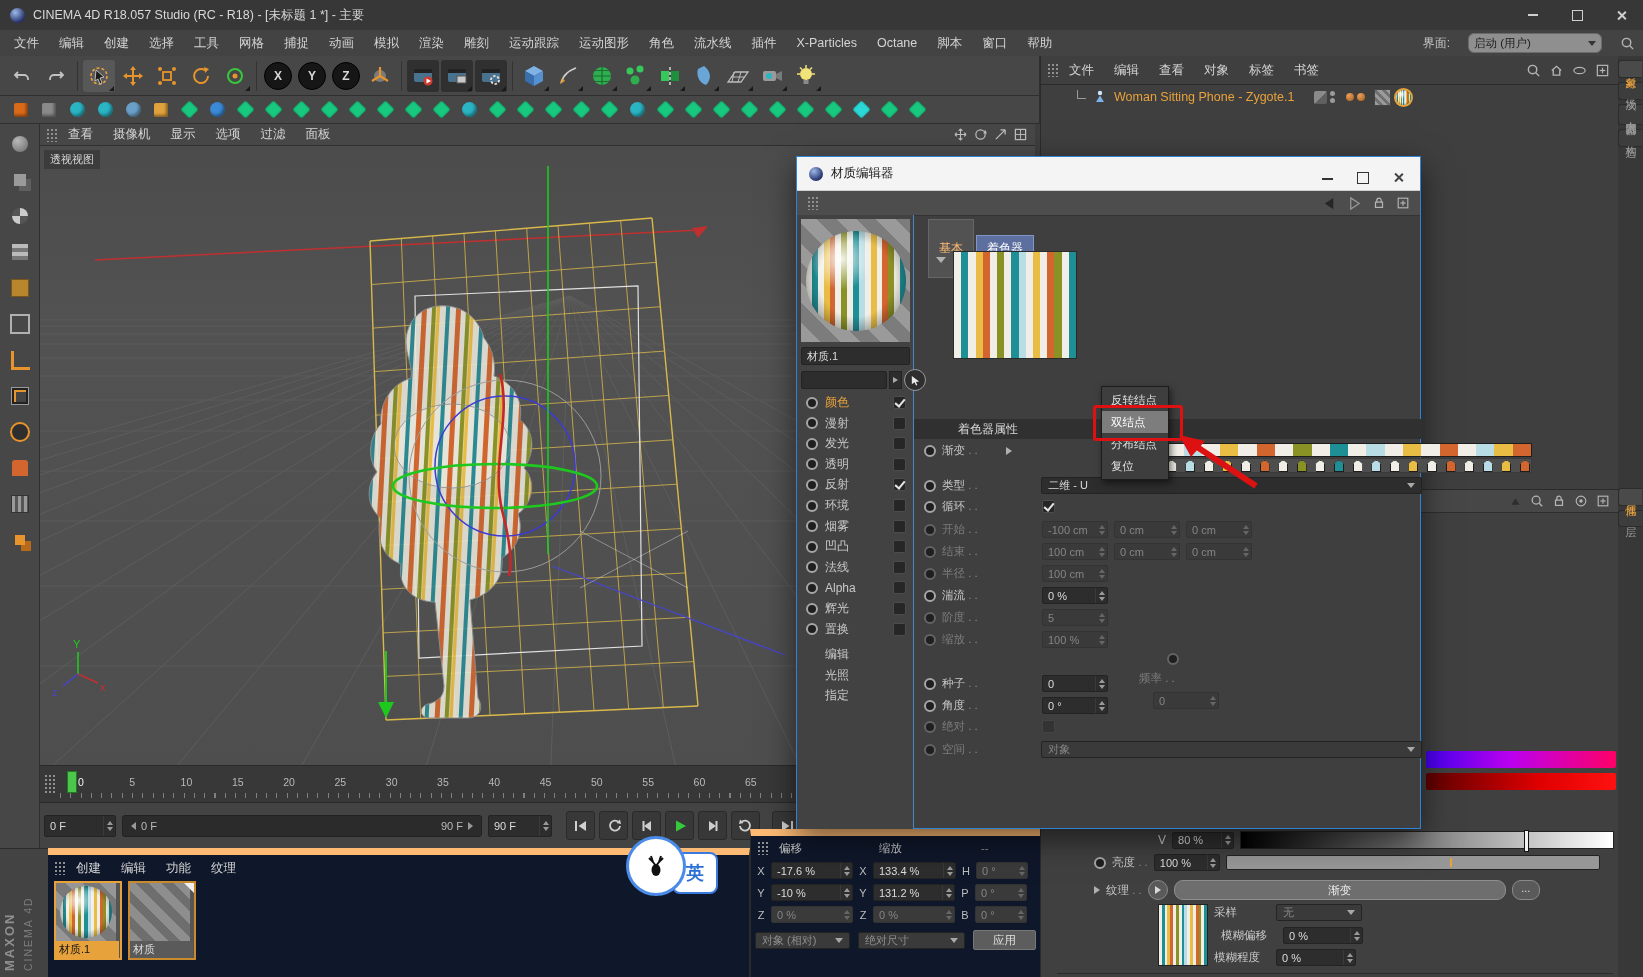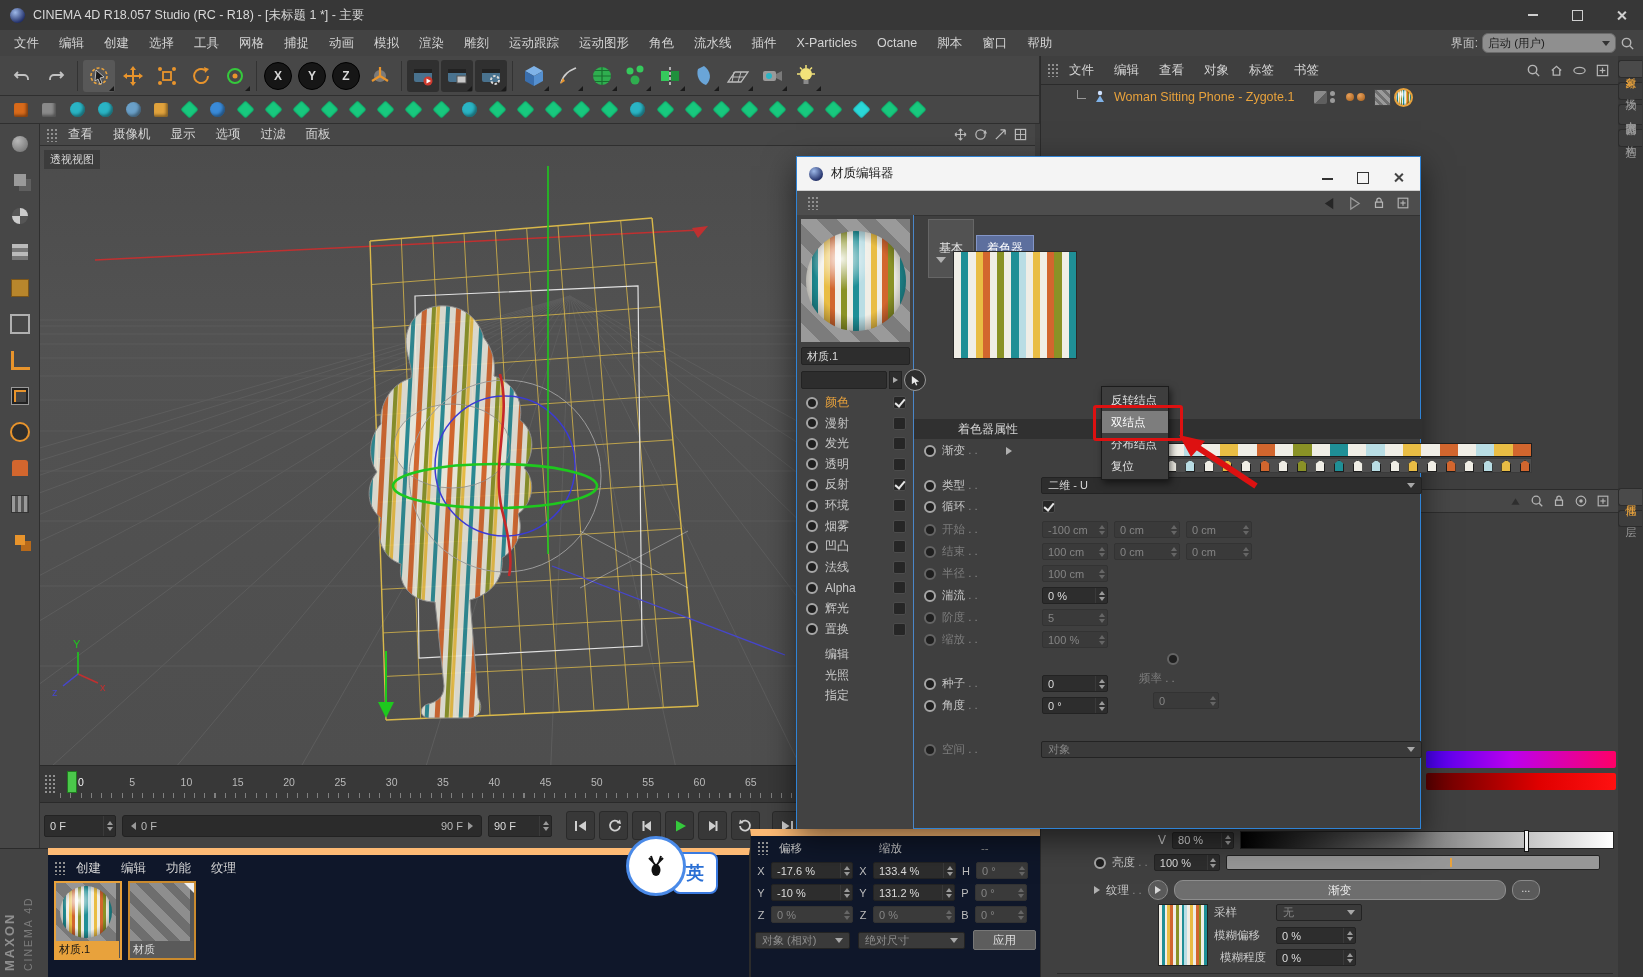--- a/index.html
+++ b/index.html
@@ -107,21 +107,21 @@
         <div class="menu-item">运动图形</div>
         <div class="menu-item">角色</div>
         <div class="menu-item">流水线</div>
         <div class="menu-item">插件</div>
         <div class="menu-item">X-Particles</div>
         <div class="menu-item">Octane</div>
         <div class="menu-item">脚本</div>
         <div class="menu-item">窗口</div>
         <div class="menu-item">帮助</div>
       </div>
-    <div class="row" style="margin-left:auto;padding-right:8px;gap:4px;text-align:right;">
+    <div class="row" style="margin-left:auto;padding-right:8px;gap:18px;text-align:right;">
       <span style="color:#c4c4c4;font-size:12px;">界面:</span>
       <div class="row" style="width:122px;height:18px;background:#8f8f8f;border:1px solid #6a6a6a;border-radius:6px;padding:0 5px;">
         <span style="color:#1c1c1c;font-size:11.5px;">启动 (用户)</span>
         <span style="margin-left:auto;width:0;height:0;border-left:4px solid transparent;border-right:4px solid transparent;border-top:5px solid #333;"></span>
       </div>
       <svg width="15" height="15" viewBox="0 0 16 16">
           <circle cx="7" cy="7" r="4.5" fill="none" stroke="#b5b5b5" stroke-width="1.5"></circle>
           <line x1="10.5" y1="10.5" x2="14" y2="14" stroke="#b5b5b5" stroke-width="1.5"></line>
         </svg>
     </div>
@@ -908,31 +908,31 @@
     </div>
 
     <div class="abs stripefill" style="left: 117px; top: 414px; width: 48px; height: 60px; border: 1px solid rgb(34, 34, 34); background-image: linear-gradient(90deg, rgb(240, 238, 230) 0%, rgb(240, 238, 230) 5.88%, rgb(31, 143, 150) 5.88%, rgb(31, 143, 150) 11.76%, rgb(240, 238, 230) 11.76%, rgb(240, 238, 230) 17.65%, rgb(233, 189, 68) 17.65%, rgb(233, 189, 68) 23.53%, rgb(210, 102, 46) 23.53%, rgb(210, 102, 46) 29.41%, rgb(240, 238, 230) 29.41%, rgb(240, 238, 230) 35.29%, rgb(138, 146, 38) 35.29%, rgb(138, 146, 38) 41.18%, rgb(240, 238, 230) 41.18%, rgb(240, 238, 230) 47.06%, rgb(31, 143, 150) 47.06%, rgb(31, 143, 150) 52.94%, rgb(185, 221, 228) 52.94%, rgb(185, 221, 228) 58.82%, rgb(240, 238, 230) 58.82%, rgb(240, 238, 230) 64.71%, rgb(233, 189, 68) 64.71%, rgb(233, 189, 68) 70.59%, rgb(240, 238, 230) 70.59%, rgb(240, 238, 230) 76.47%, rgb(210, 102, 46) 76.47%, rgb(210, 102, 46) 82.35%, rgb(138, 146, 38) 82.35%, rgb(138, 146, 38) 88.24%, rgb(240, 238, 230) 88.24%, rgb(240, 238, 230) 94.12%, rgb(31, 143, 150) 94.12%, rgb(31, 143, 150) 100%);"></div>
     <div class="abs row" style="left:173px;top:414px;gap:10px;">
       <span style="font-size:11.5px;color:#c8c8c8;width:52px;">采样</span>
       <div class="ddn dis" style="width:86px;">
           <span>无</span>
           <span class="car"></span>
         </div>
     </div>
-    <div class="abs row" style="left:173px;top:437px;gap:10px;">
+    <div class="abs row" style="left:180px;top:437px;gap:10px;">
       <span style="font-size:11.5px;color:#c8c8c8;width:52px;">模糊偏移</span>
       <div class="fld" style="width:80px;">
           <span>0 %</span>
           <span class="sp">
             <i class="u"></i>
             <i class="d"></i>
           </span>
         </div>
     </div>
-    <div class="abs row" style="left:173px;top:459px;gap:10px;text-align:right;">
+    <div class="abs row" style="left:173px;top:459px;gap:10px;">
       <span style="font-size:11.5px;color:#c8c8c8;width:52px;">模糊程度</span>
       <div class="fld" style="width:80px;">
           <span>0 %</span>
           <span class="sp">
             <i class="u"></i>
             <i class="d"></i>
           </span>
         </div>
     </div>
     <div class="abs" style="left:16px;top:483px;width:556px;height:1px;background:#2c2c2c;"></div>
@@ -1065,21 +1065,21 @@
           </div>
           <div class="ch-extra" style="top: 253.2px;">编辑</div>
           <div class="ch-extra" style="top: 273.8px;">光照</div>
           <div class="ch-extra" style="top: 294.4px;">指定</div>
         </div>
     </div>
 
     <div class="abs" style="left:117px;top:58px;width:508px;height:614px;">
 
       <div class="row" style="position:absolute;left:14px;top:4px;gap:2px;">
-        <div style="padding:20px 10px;background:#525252;border:1px solid #666;color:#e5e5e5;font-size:12px;">基本</div>
+        <div style="padding:20px 10px;background:#525252;border:1px solid #666;color:#fdba74;font-size:12px;">基本</div>
         <div style="padding:4px 10px;background:#5d6f9e;border:1px solid #8496c8;color:#fff;font-size:12px;">着色器</div>
       </div>
 
       <span style="position:absolute;left:22px;top:42px;width:0;height:0;border-left:5px solid transparent;border-right:5px solid transparent;border-top:6px solid #b0b0b0;"></span>
       <div class="stripefill" style="position: absolute; left: 39px; top: 36px; width: 122px; height: 106px; border: 1px solid rgb(42, 42, 42); background-image: linear-gradient(90deg, rgb(240, 238, 230) 0%, rgb(240, 238, 230) 5.88%, rgb(31, 143, 150) 5.88%, rgb(31, 143, 150) 11.76%, rgb(240, 238, 230) 11.76%, rgb(240, 238, 230) 17.65%, rgb(233, 189, 68) 17.65%, rgb(233, 189, 68) 23.53%, rgb(210, 102, 46) 23.53%, rgb(210, 102, 46) 29.41%, rgb(240, 238, 230) 29.41%, rgb(240, 238, 230) 35.29%, rgb(138, 146, 38) 35.29%, rgb(138, 146, 38) 41.18%, rgb(240, 238, 230) 41.18%, rgb(240, 238, 230) 47.06%, rgb(31, 143, 150) 47.06%, rgb(31, 143, 150) 52.94%, rgb(185, 221, 228) 52.94%, rgb(185, 221, 228) 58.82%, rgb(240, 238, 230) 58.82%, rgb(240, 238, 230) 64.71%, rgb(233, 189, 68) 64.71%, rgb(233, 189, 68) 70.59%, rgb(240, 238, 230) 70.59%, rgb(240, 238, 230) 76.47%, rgb(210, 102, 46) 76.47%, rgb(210, 102, 46) 82.35%, rgb(138, 146, 38) 82.35%, rgb(138, 146, 38) 88.24%, rgb(240, 238, 230) 88.24%, rgb(240, 238, 230) 94.12%, rgb(31, 143, 150) 94.12%, rgb(31, 143, 150) 100%);"></div>
 
       <div style="position:absolute;left:0;top:204px;width:508px;height:20px;background:#303030;line-height:20px;padding-left:44px;box-sizing:border-box;"><span class="seclabel">着色器属性</span></div>
 
       <div class="abs row" style="left:0;top:228px;width:508px;gap:6px;">
         <span class="prad" style="margin-left:10px;"></span>
@@ -1248,20 +1248,25 @@
         <span class="prad" style="margin-left:10px;"></span>
           <span class="plabel" style="width:58px;">角度</span>
         <div class="fld" style="width:66px;margin-left:36px;">
             <span>0 °</span>
             <span class="sp">
               <i class="u"></i>
               <i class="d"></i>
             </span>
           </div>
       </div>
+      <div class="abs row pdis" style="left:0;top:504px;width:508px;gap:6px;">
+        <span class="prad" style="margin-left:10px;"></span>
+          <span class="plabel" style="width:58px;">绝对</span>
+        <div class="chk dim" style="margin-left:36px;"></div>
+      </div>
       <div class="abs row pdis" style="left:0;top:526px;width:508px;gap:6px;">
         <span class="prad" style="margin-left:10px;"></span>
           <span class="plabel" style="width:58px;">空间</span>
         <div class="ddn dis" style="width:386px;margin-left:36px;">
             <span>对象</span>
             <span class="car"></span>
           </div>
       </div>
     </div>
 

